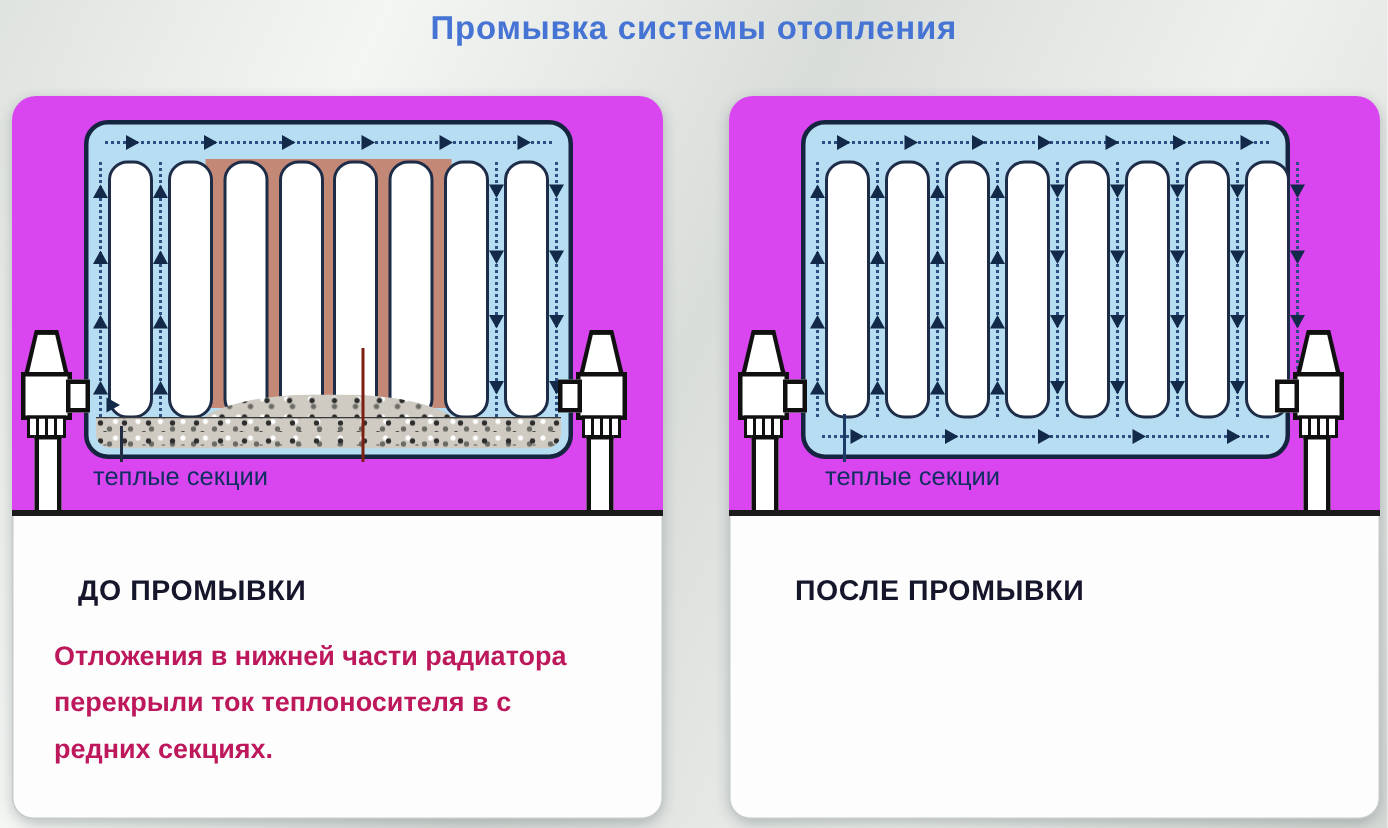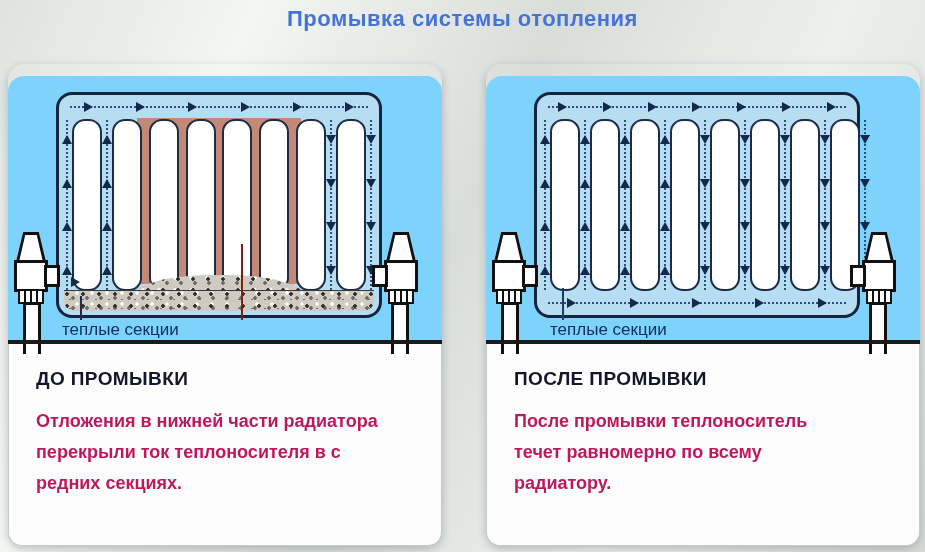--- a/index.html
+++ b/index.html
@@ -18,31 +18,31 @@
 
   
   .col{
     position:absolute;top:64px;width:434px;height:482px;border-radius:16px;
     box-shadow:0 3px 9px rgba(40,60,70,.28);
   }
   .col.left{left:8px;}
   .col.right{left:486px;}
 
   .diagram{
-    position:absolute;left:0;top:12px;right:0;height:278px;
-    background:#7dd3fc;border-radius:16px 16px 0 0;
+    position:absolute;left:0;top:0;right:0;height:278px;
+    background:#d946ef;border-radius:16px 16px 0 0;
   }
   .floor{position:absolute;left:0;right:0;top:276px;height:4px;background:#1b1b1b;z-index:6;}
   .card{
     position:absolute;left:0;right:0;top:280px;bottom:0;
     background:#fcfdfc;border:1px solid #c6cbc8;border-top:none;
     border-radius:0 0 14px 14px;box-sizing:border-box;
     padding:24px 34px 0 27px;
   }
-  .card h2{margin:0;font-size:19px;font-weight:bold;color:#15152b;letter-spacing:.4px;}
+  .card h2{margin:16px;font-size:19px;font-weight:bold;color:#15152b;letter-spacing:.4px;}
   .card p{
     margin:16px 0 0 0;font-size:18px;font-weight:bold;color:#be185d;
     line-height:1.72;white-space:pre-line;
   }
 
   
   .radiator{
     position:absolute;left:48px;top:16px;width:326px;height:226px;
     background:#b6ddf2;border:3px solid #15243f;border-radius:16px;
     box-sizing:border-box;display:flex;flex-direction:column;padding:1px 3px;
@@ -325,19 +325,16 @@
       </div>
 
       <div class="ptr ptr-warm-after"></div>
       <div class="rad-label lbl-warm-after">теплые секции</div>
     </div>
 
     <div class="floor"></div>
 
     <div class="card">
       <h2>ПОСЛЕ ПРОМЫВКИ</h2>
-      <p>После промывки теплоноситель
-течет равномерно по всему
-радиатору.</p>
     </div>
   </section>
 
 </div>
 
 </body></html>

